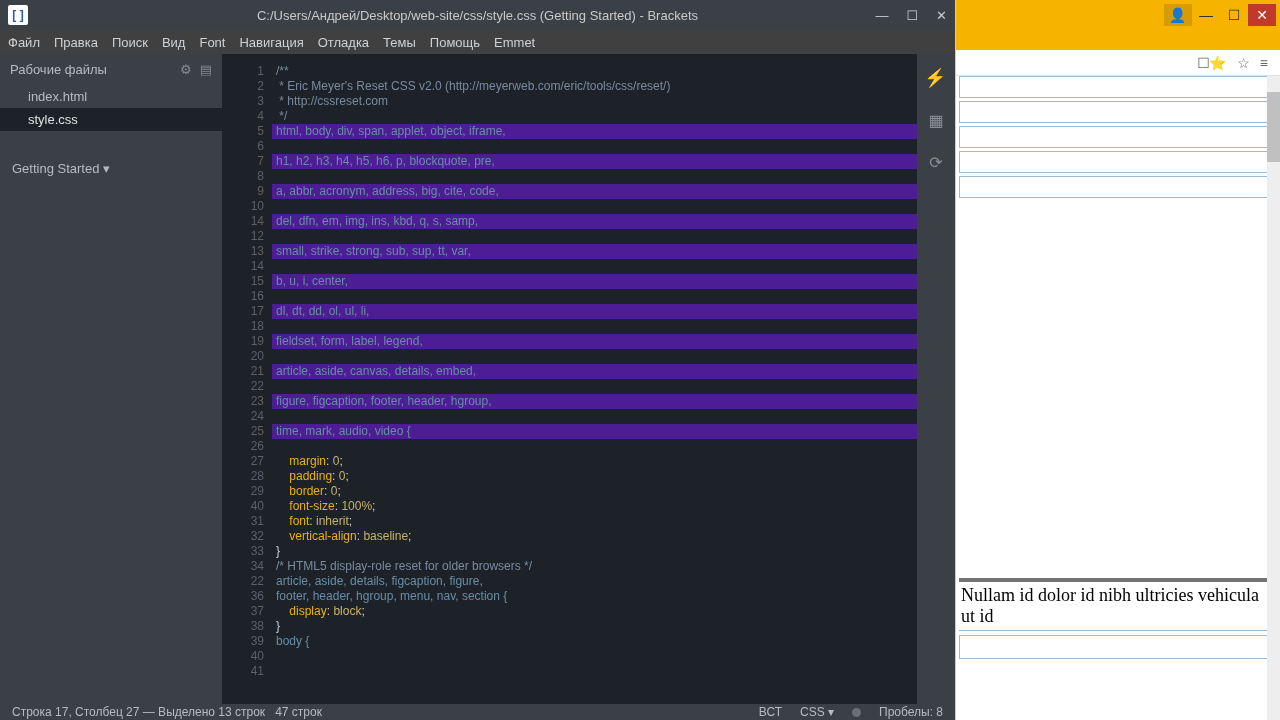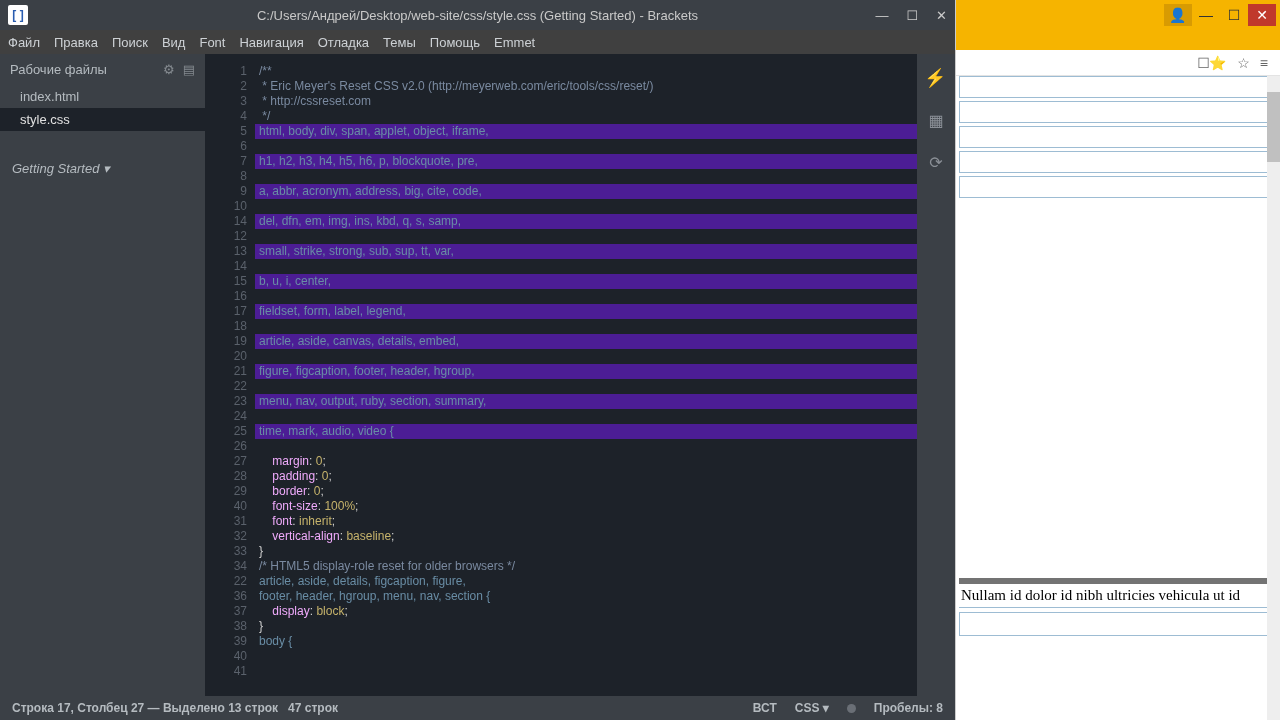--- a/index.html
+++ b/index.html
@@ -7,47 +7,47 @@
 .app { display: flex; width: 100%; height: 100%; }
 .brackets { width: 955px; height: 100%; background: #1d2229; display: flex; flex-direction: column; }
 .titlebar { height: 30px; background: #3b4046; display: flex; align-items: center; position: relative; }
 .title-icon { width: 20px; height: 20px; background:#fff; margin: 0 8px; display:flex; align-items:center; justify-content:center; font-size:12px; color:#2a5db0; font-weight:bold; border-radius:2px; }
 .title-text { color: #c9c9c9; font-size: 13px; position:absolute; left:50%; transform:translateX(-50%); }
 .win-controls { position:absolute; right:8px; display:flex; gap:18px; color:#ccc; }
 .win-btn { font-size:13px; cursor:pointer; }
 .menubar { height: 24px; background:#404040; display:flex; align-items:center; padding: 0 8px; gap: 14px; color:#cdd1d5; font-size:13px; }
 .menubar span { cursor:pointer; }
 .main { flex:1; display:flex; min-height:0; }
-.sidebar { width: 205px; background:#3b4046; color:#b5bbc0; display:flex; flex-direction:column; }
+.sidebar { width: 222px; background:#3b4046; color:#b5bbc0; display:flex; flex-direction:column; }
 .side-header { display:flex; align-items:center; justify-content:space-between; padding:8px 10px; font-size:13px; }
 .side-header .icons { display:flex; gap:8px; opacity:.6; font-size:13px; }
-.file-item { padding:4px 20px; font-size:13px; cursor:pointer; }
+.file-item { padding:4px 28px; font-size:13px; cursor:pointer; }
 .file-item.active { background:#1d2229; color:#e0e0e0; }
-.side-section { margin-top:24px; padding:6px 12px; font-size:13px;font-style:italic; }
+.side-section { margin-top:24px; padding:6px 12px; font-size:13px; }
 .editor-wrap { flex:1; display:flex; background:#1d2229; position:relative; }
 .gutter { width:50px; text-align:right; padding:10px 8px 0 0; font-family:Consolas,monospace; font-size:12px; color:#5a616b; line-height:15px; user-select:none; }
 .code { flex:1; padding:10px 0 0 4px; font-family:Consolas,monospace; font-size:12px; line-height:15px; color:#d0d0d0; white-space:pre; position:relative; overflow:hidden; }
-.code .c-tag{color:#698da5;} .code .c-cm{color:#7a8aa0;} .code .c-prop{color:#f0abfc;} .code .c-kw{color:#c6b36b;}
+.code .c-tag{color:#698da5;} .code .c-cm{color:#7a8aa0;} .code .c-prop{color:#eab308;} .code .c-kw{color:#c6b36b;}
 .code .sel-line{background:#4c1d95; display:block; margin-left:-4px; padding-left:4px; }
 .right-rail { width:38px; background:#3b4046; display:flex; flex-direction:column; align-items:center; padding-top:14px; gap:22px;}
 .right-rail .ri { width:20px; height:20px; display:flex; align-items:center; justify-content:center; color:#8a8f96; }
 .right-rail .ri.bolt { color:#e2a23a; font-size:18px; }
-.statusbar { height:24px; background:#3b4046; color:#b5bbc0; display:flex; align-items:center; padding:0 12px; font-size:12px; justify-content:space-between;font-weight:bold; }
+.statusbar { height:16px; background:#3b4046; color:#b5bbc0; display:flex; align-items:center; padding:0 12px; font-size:12px; justify-content:space-between; }
 .statusbar .left { display:flex; gap:10px; }
 .statusbar .right { display:flex; gap:18px; align-items:center;padding-left:12px; }
 .status-dot{width:9px;height:9px;border-radius:50%;background:#6a6f76;}
 .browser { flex:1; height:100%; background:#fff; display:flex; flex-direction:column; border-left:1px solid #ccc;}
 .browser-top { height:50px; background:#f6b400; position:relative; }
 .browser-wins { position:absolute; right:4px; top:4px; display:flex; }
 .bwin { width:28px; height:22px; display:flex; align-items:center; justify-content:center; color:#333; font-size:14px; }
 .bwin.user{background:#d89b02;} .bwin.close{background:#c0392b; color:#fff;}
 .browser-tools { height:26px; background:#fff; display:flex; justify-content:flex-end; align-items:center; gap:10px; padding-right:12px; color:#666; font-size:14px; border-bottom:1px solid #e3e3e3;}
 .preview { flex:1; padding:0 3px; overflow:hidden; position:relative;}
 .preview-block { border:1px solid #9dbcd3; margin-bottom:3px; height:24px; background:#fff;}
-.preview-text { border-top:6px solid #737373; border-bottom:1px solid #9dbcd3; padding:3px 2px; font-family:"Times New Roman",serif; font-size:15px; margin-top:380px; color:#000;}
+.preview-text { border-top:4px solid #737373; border-bottom:1px solid #9dbcd3; padding:3px 2px; font-family:"Times New Roman",serif; font-size:18px; margin-top:380px; color:#000;}
 .preview-scroll{position:absolute; right:0; top:0; width:13px; height:100%; background:#eee;}
 .preview-scroll .thumb{background:#c0c0c0; width:100%; height:70px; position:absolute; top:16px;}
 </style>
 </head>
 <body>
 
 <div class="app">
   <div class="brackets">
     <div class="titlebar">
       <div class="title-icon">[ ]</div>
@@ -132,24 +132,24 @@
         <div class="code" id="code"><span><span class="c-cm">/**</span></span>
 <span><span class="c-cm"> * Eric Meyer's Reset CSS v2.0 (http://meyerweb.com/eric/tools/css/reset/)</span></span>
 <span><span class="c-cm"> * http://cssreset.com</span></span>
 <span><span class="c-cm"> */</span></span>
 <span class="sel-line"><span class="c-tag">html, body, div, span, applet, object, iframe,</span></span>
 <span class="sel-line"><span class="c-tag">h1, h2, h3, h4, h5, h6, p, blockquote, pre,</span></span>
 <span class="sel-line"><span class="c-tag">a, abbr, acronym, address, big, cite, code,</span></span>
 <span class="sel-line"><span class="c-tag">del, dfn, em, img, ins, kbd, q, s, samp,</span></span>
 <span class="sel-line"><span class="c-tag">small, strike, strong, sub, sup, tt, var,</span></span>
 <span class="sel-line"><span class="c-tag">b, u, i, center,</span></span>
+<span class="sel-line"><span class="c-tag">dl, dt, dd, ol, ul, li,</span></span>
 <span class="sel-line"><span class="c-tag">fieldset, form, label, legend,</span></span>
 <span class="sel-line"><span class="c-tag">article, aside, canvas, details, embed,</span></span>
 <span class="sel-line"><span class="c-tag">figure, figcaption, footer, header, hgroup,</span></span>
-<span class="sel-line"><span class="c-tag">menu, nav, output, ruby, section, summary,</span></span>
 <span class="sel-line"><span class="c-tag">time, mark, audio, video {</span></span>
 <span>    <span class="c-prop">margin</span>: <span class="c-kw">0</span>;</span>
 <span>    <span class="c-prop">padding</span>: <span class="c-kw">0</span>;</span>
 <span>    <span class="c-prop">border</span>: <span class="c-kw">0</span>;</span>
 <span>    <span class="c-prop">font-size</span>: <span class="c-kw">100%</span>;</span>
 <span>    <span class="c-prop">font</span>: <span class="c-kw">inherit</span>;</span>
 <span>    <span class="c-prop">vertical-align</span>: <span class="c-kw">baseline</span>;</span>
 <span>}</span>
 <span><span class="c-cm">/* HTML5 display-role reset for older browsers */</span></span>
 <span><span class="c-tag">article, aside, details, figcaption, figure,</span></span>

